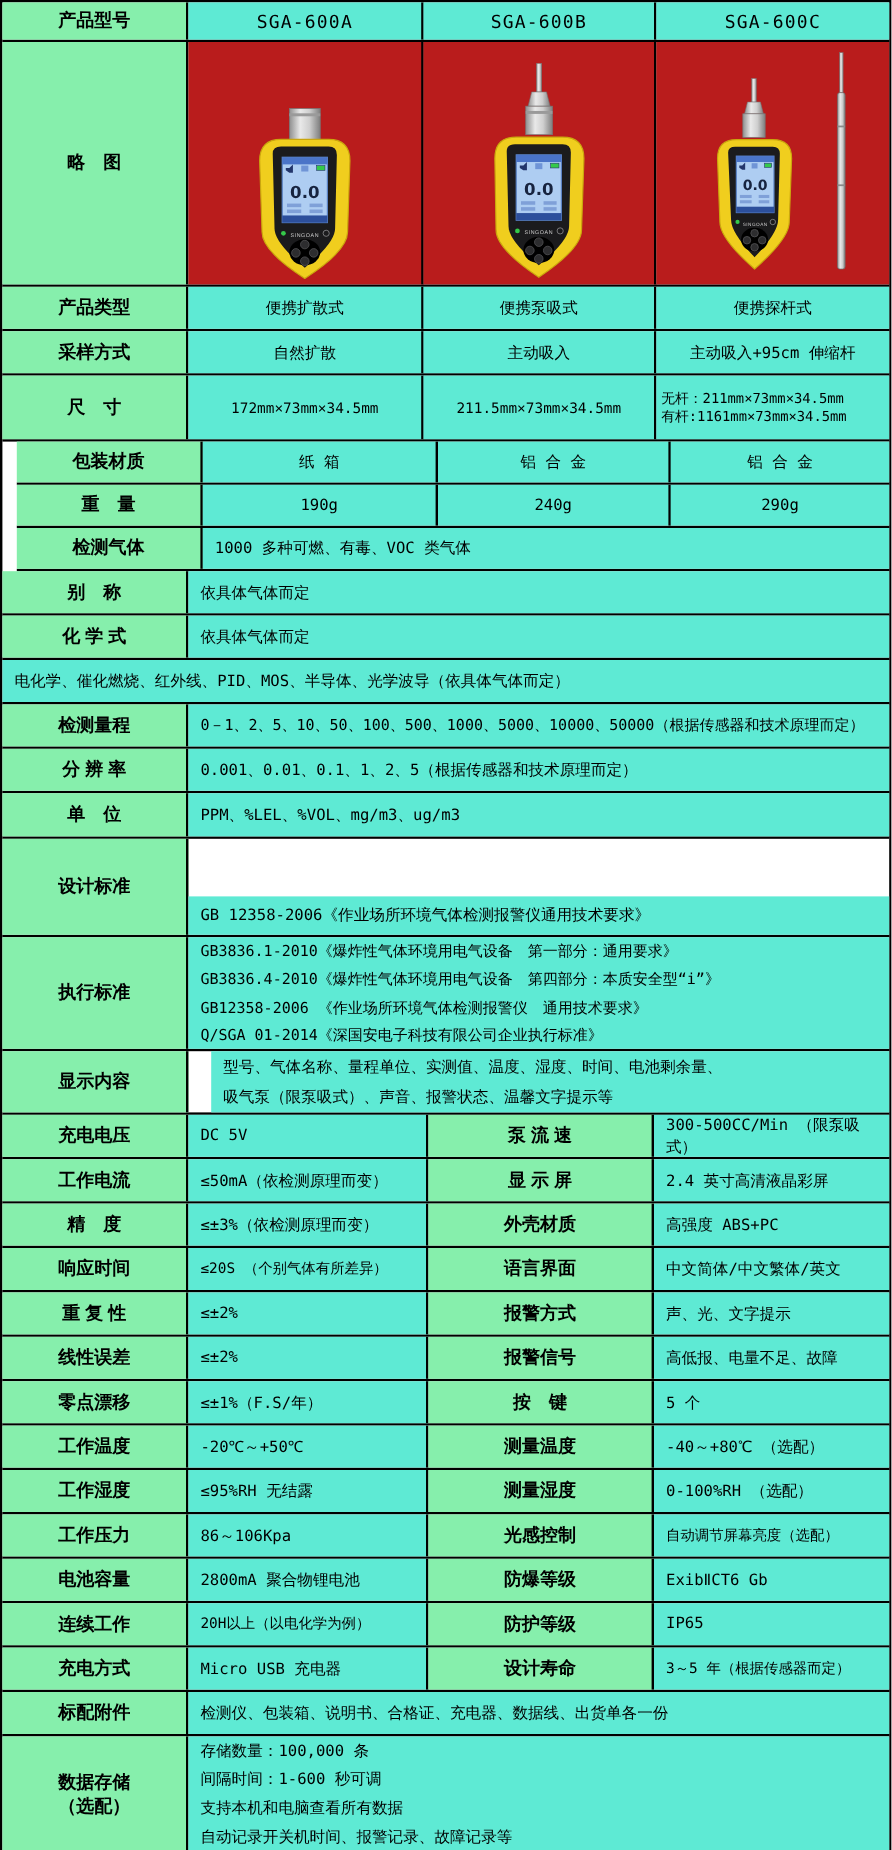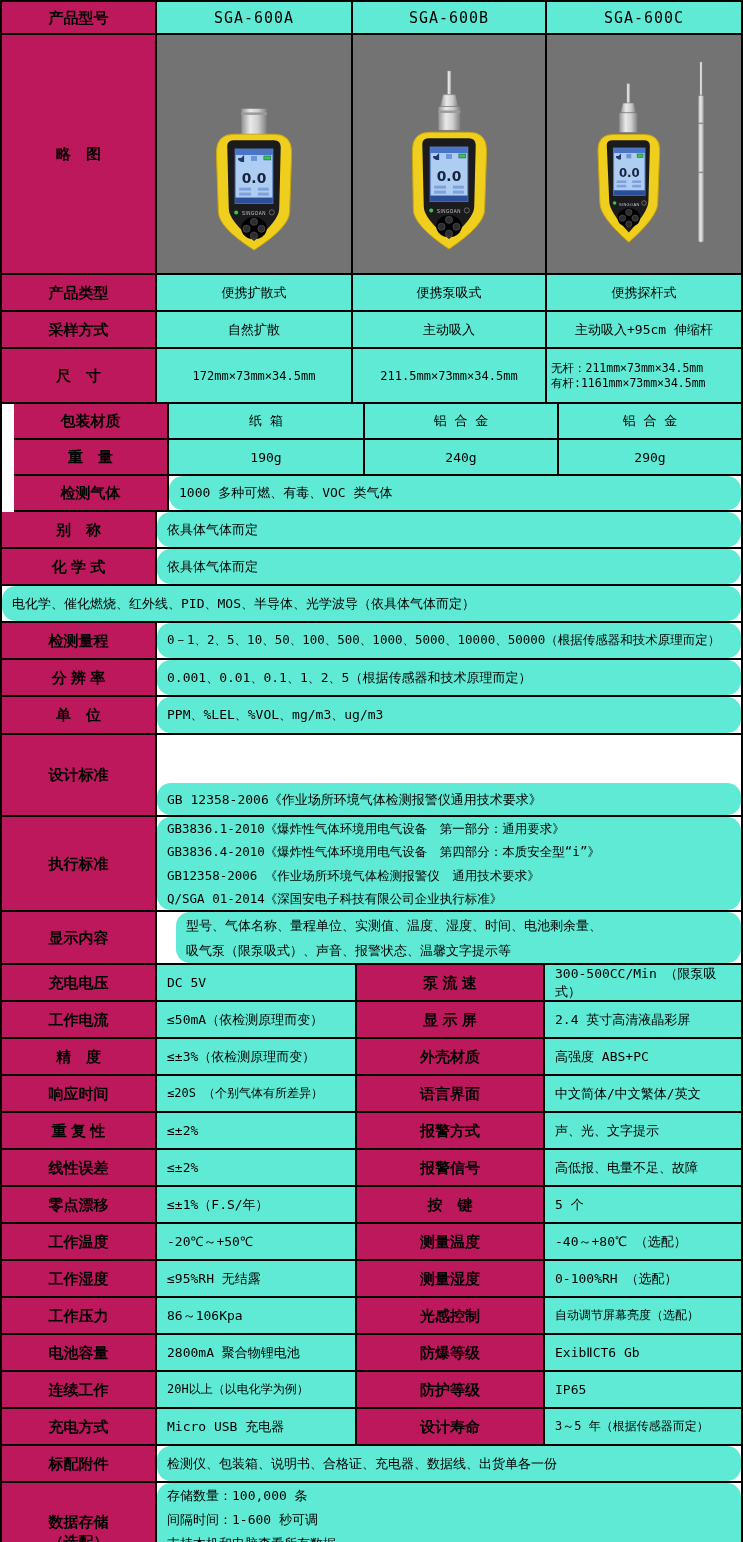--- a/index.html
+++ b/index.html
@@ -3,34 +3,34 @@
 <meta charset="utf-8">
 <style>
   * { margin:0; padding:0; box-sizing:border-box; }
   html,body { background:#fff; }
   body { width:743px; font-family:"Liberation Sans","DejaVu Sans",sans-serif; color:#000; }
   .tbl { width:743px; border:2px solid #000; }
   .row { display:flex; border-bottom:2px solid #000; align-items:stretch; }
   .row:last-child { border-bottom:none; }
   .cell { border-right:2px solid #000; display:flex; align-items:center; justify-content:center; text-align:center; overflow:hidden; }
   .cell:last-child { border-right:none; }
-  .lbl { background:#be185d; font-weight:bold; font-size:15px; white-space:pre-line; line-height:20px; }
+  .lbl { background:#86efac; font-weight:bold; font-size:15px; white-space:pre-line; line-height:20px; }
   .val { background:#5eead4; font-size:13px; font-family:"DejaVu Sans Mono","Liberation Sans",sans-serif; white-space:pre-line; }
   .val.left { justify-content:flex-start; text-align:left; padding:2px 8px 2px 10px; }
-  .white { background:#737373; }
+  .white { background:#b91c1c; }
   .w-lbl { width:155px; }
   .w-colA { width:196px; }
   .w-colB { width:194px; }
   .w-colC { flex:1; }
-  .w-wide { flex:1;border-radius:14px; }
+  .w-wide { flex:1; }
   .w-v1 { width:200px; }
   .w-l2 { width:188px; }
   .w-v2 { flex:1; }
   .r-header { height:33px; }
-  .r-sketch { height:240px; }
+  .r-sketch { height:204px; }
   .r-h37 { height:37px; }
   .r-h36 { height:36px;margin-left:12px; }
   .r-h38 { height:38px; }
   .r-size { height:55px; }
   .r-design { height:82px; }
   .r-design .val { line-height:27px;margin-top:48px; }
   .r-exec { height:95px; }
   .r-exec .val { line-height:23.5px; }
   .r-display { height:53px;gap:19px; }
   .r-display .val { line-height:25px; }

